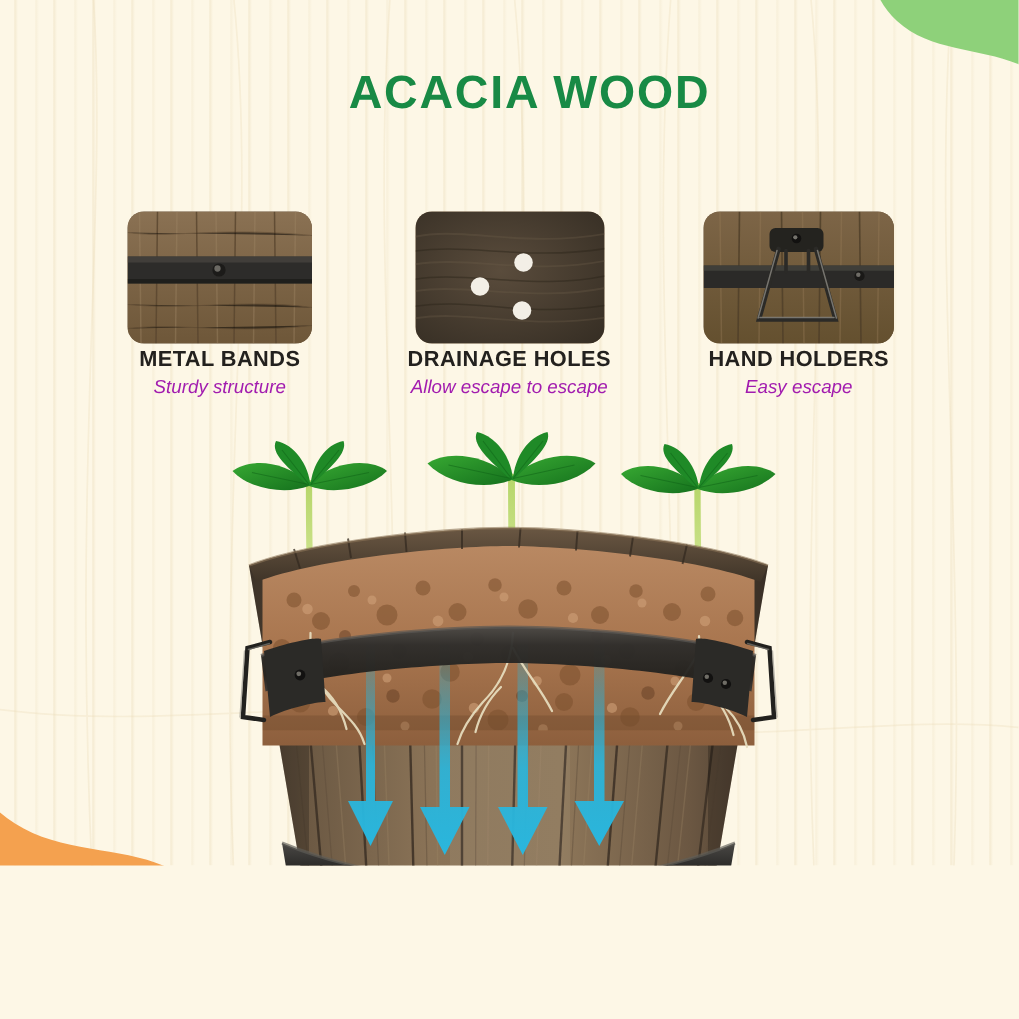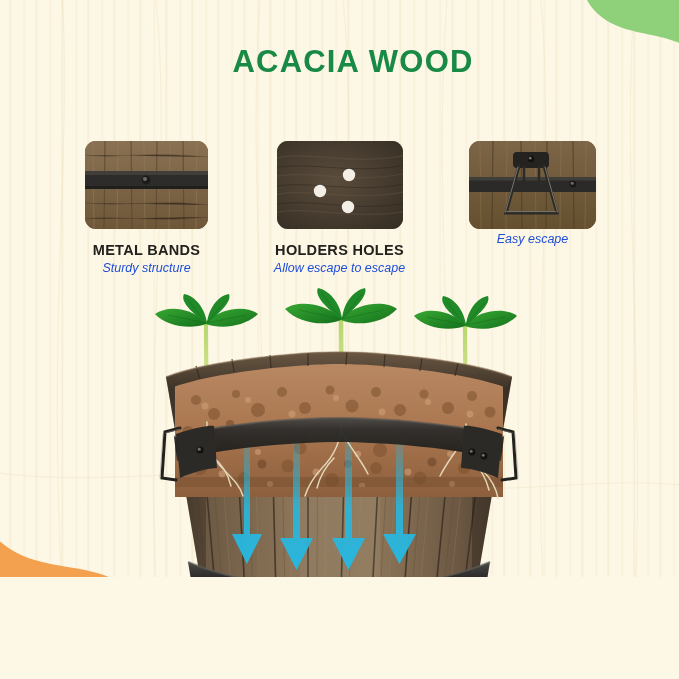--- a/index.html
+++ b/index.html
@@ -50,25 +50,25 @@
   }
   .feature{width:173px;display:flex;flex-direction:column;align-items:center;}
   .thumb{
     width:123px;height:88px;border-radius:11px;overflow:hidden;
     position:relative;background:#6d5840;
   }
   .feature:nth-child(2) .thumb{width:126px;}
   .feature:nth-child(3) .thumb{width:127px;}
   .thumb svg{display:block;width:100%;height:100%;}
   .feat-title{
-    margin-top:13px;font-size:14.5px;font-weight:bold;color:#23211e;
+    margin-top:3px;font-size:14.5px;font-weight:bold;color:#23211e;
     letter-spacing:.3px;white-space:nowrap;text-align:center;
   }
   .feat-sub{
-    margin-top:3px;font-size:12.5px;font-style:italic;color:#1d4ed8;
+    margin-top:3px;font-size:12.5px;font-style:italic;color:#a21caf;
     white-space:nowrap;text-align:left;
   }
 
   
   .planter{position:absolute;left:0;top:282px;width:679px;height:360px;}
   .planter svg{display:block;width:679px;height:360px;}
 </style>
 </head>
 <body>
 
@@ -163,21 +163,21 @@
           <g stroke="#2a2419" stroke-width="1" opacity=".45" fill="none">
             <path d="M-5 27 C 36 20, 72 34, 131 24"></path>
             <path d="M-5 46 C 30 38, 80 54, 131 42"></path>
             <path d="M-5 64 C 38 56, 70 72, 131 62"></path>
           </g>
           <circle cx="72" cy="34" r="6.2" fill="#f3efe6"></circle>
           <circle cx="43" cy="50" r="6.2" fill="#f3efe6"></circle>
           <circle cx="71" cy="66" r="6.2" fill="#f3efe6"></circle>
         </svg>
       </div>
-      <div class="feat-title">HOLDERS HOLES</div>
+      <div class="feat-title">DRAINAGE HOLES</div>
       <div class="feat-sub">Allow escape to escape</div>
     </div>
 
     <div class="feature">
       <div class="thumb">
         <svg viewBox="0 0 127 88" preserveAspectRatio="none">
           <defs>
             <linearGradient id="w3" x1="0" y1="0" x2="0" y2="1">
               <stop offset="0" stop-color="#7d6547"></stop>
                 <stop offset="1" stop-color="#64502f"></stop>
@@ -211,20 +211,21 @@
             <path d="M49 26 L36.4 71"></path>
               <path d="M76 26 L88.6 71"></path>
               <path d="M37.6 70.6 L87 70.6"></path>
           </g>
           <g fill="none" stroke="#2b2a27" stroke-width="2.4" stroke-linecap="round">
             <path d="M55 26 L55 40"></path>
               <path d="M70 26 L70 40"></path>
           </g>
         </svg>
       </div>
+      <div class="feat-title">HAND HOLDERS</div>
       <div class="feat-sub">Easy escape</div>
     </div>
   </div>
 
   <div class="planter">
     <svg viewBox="0 0 679 360">
       <defs>
         <linearGradient id="staveGrad" x1="0" y1="0" x2="1" y2="0">
           <stop offset="0" stop-color="#4e4134"></stop>
           <stop offset="0.12" stop-color="#6d5a44"></stop>

